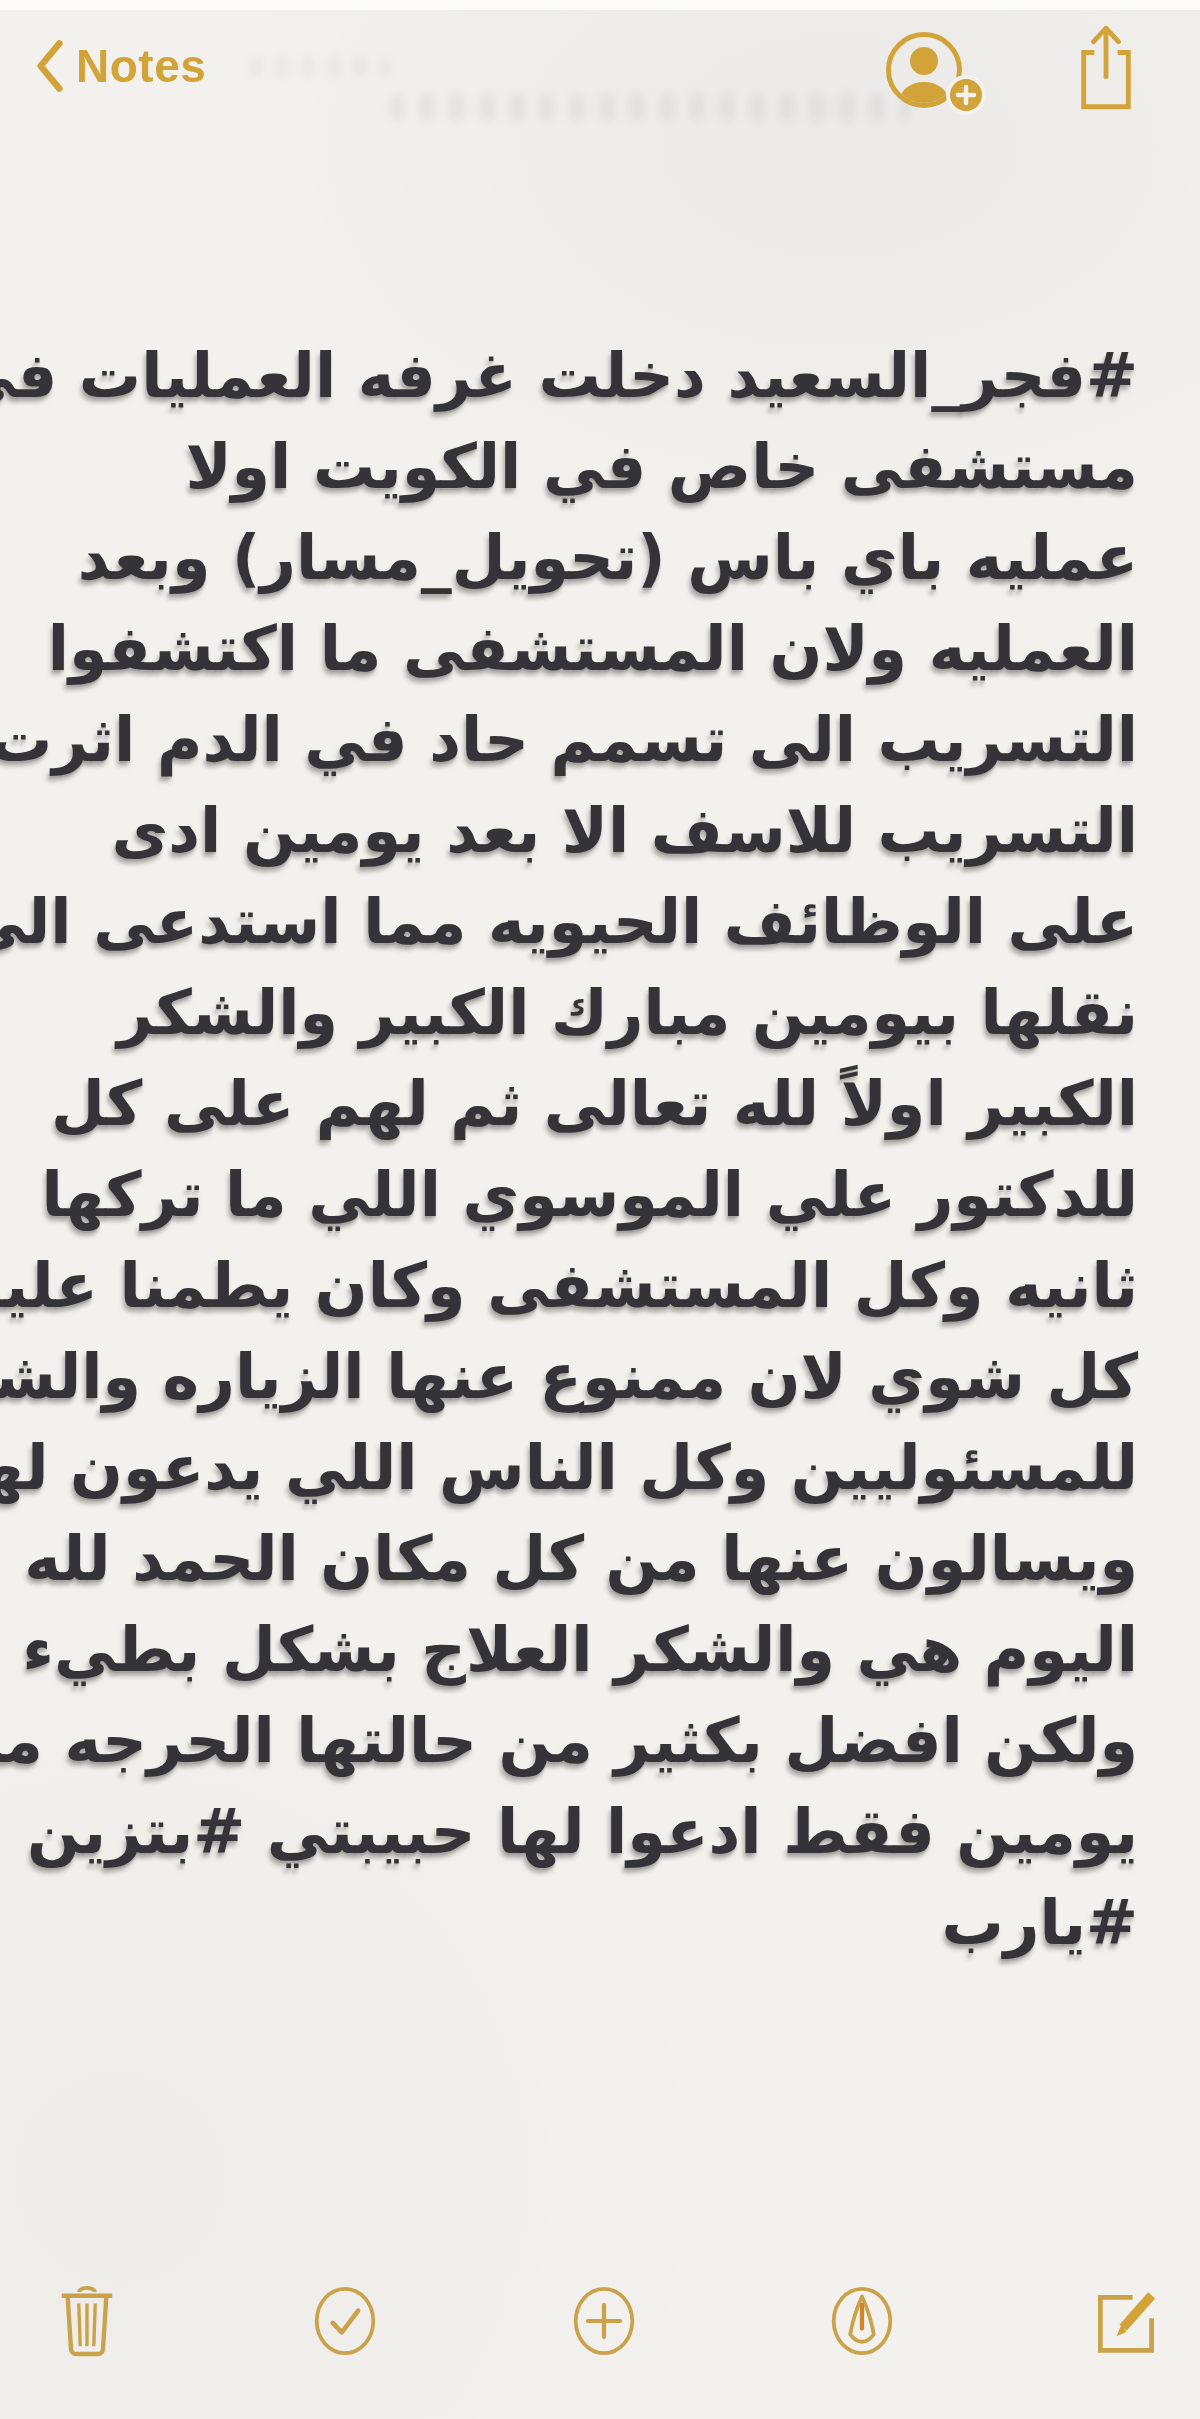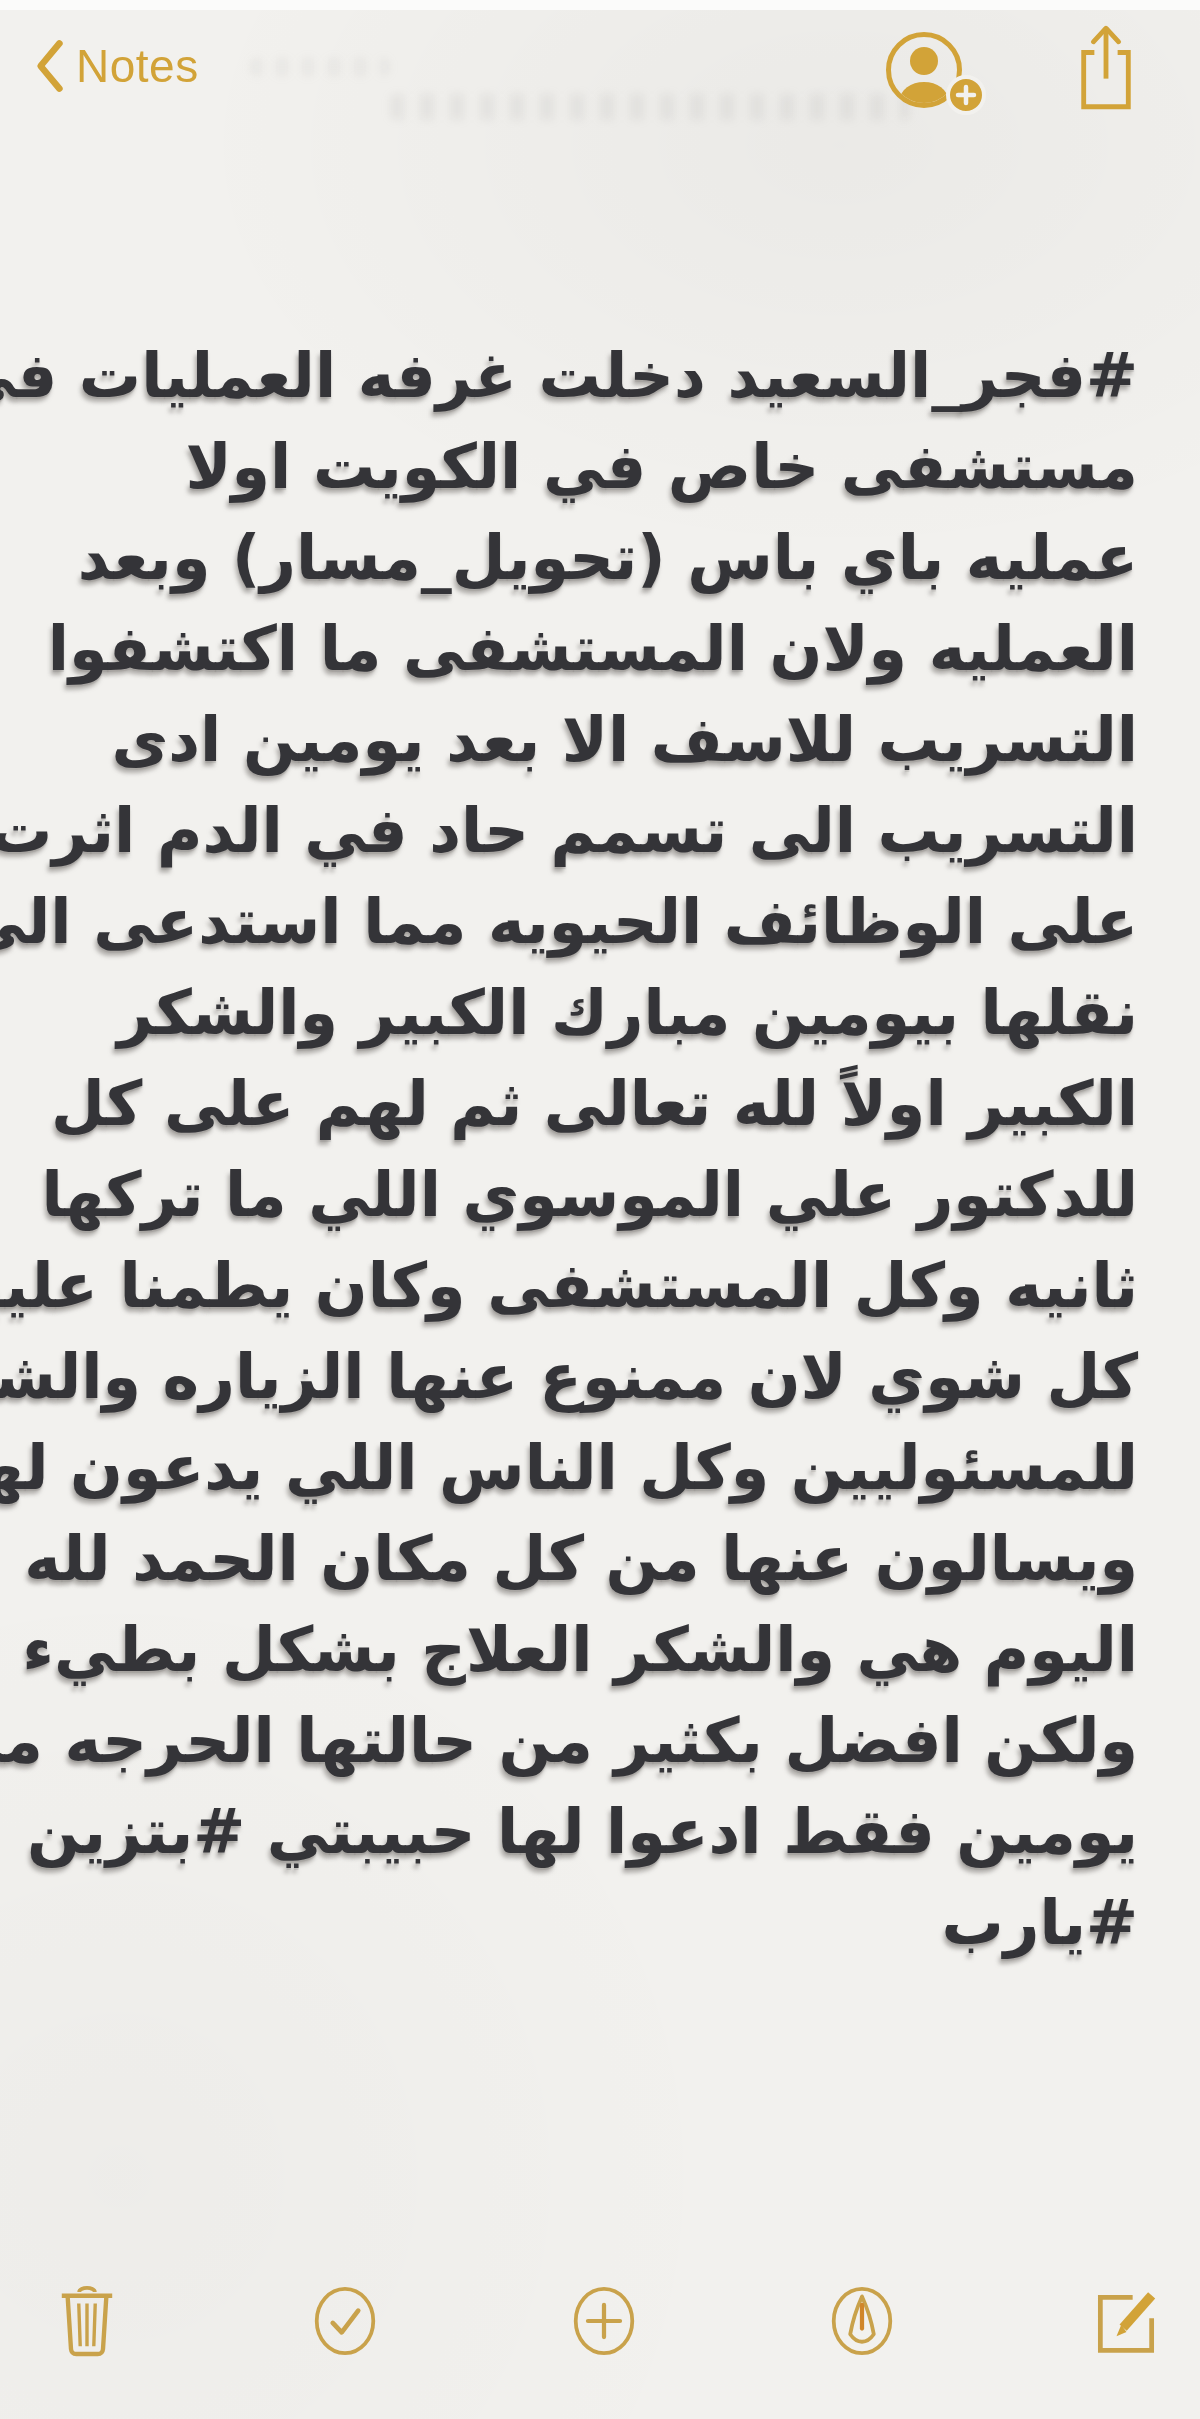--- a/index.html
+++ b/index.html
@@ -21,21 +21,21 @@
     background: #fbfbfa;
   }
 
   
   .nav-back {
     position: absolute; left: 34px; top: 38px;
     display: flex; align-items: center; gap: 10px;
     background: none; border: none; padding: 0; cursor: pointer;
   }
   .nav-back .back-label {
-    font-size: 46px; font-weight: 400; color: #D2A338;
+    font-size: 46px; font-weight: 700; color: #D2A338;
     font-family: "Liberation Sans", sans-serif;
     letter-spacing: 0.5px;
   }
   .nav-action {
     position: absolute; background: none; border: none; padding: 0; cursor: pointer;
   }
   .nav-action.collab { left: 882px; top: 26px; }
   .nav-action.share  { left: 1074px; top: 20px; }
 
   .ghost1 {
@@ -113,22 +113,22 @@
       </svg>
     </button>
   </header>
 
   <main class="note-text" dir="rtl">
 
   <div class="note-line">#فجر_السعيد دخلت غرفه العمليات في</div>
       <div class="note-line">مستشفى خاص في الكويت اولا</div>
       <div class="note-line">عمليه باي باس (تحويل_مسار) وبعد</div>
       <div class="note-line">العمليه ولان المستشفى ما اكتشفوا</div>
+      <div class="note-line">التسريب الى تسمم حاد في الدم اثرت</div>
       <div class="note-line">التسريب للاسف الا بعد يومين ادى</div>
-      <div class="note-line">التسريب الى تسمم حاد في الدم اثرت</div>
       <div class="note-line">على الوظائف الحيويه مما استدعى الى</div>
       <div class="note-line">نقلها بيومين مبارك الكبير والشكر</div>
       <div class="note-line">الكبير اولاً لله تعالى ثم لهم على كل</div>
       <div class="note-line">للدكتور علي الموسوي اللي ما تركها</div>
       <div class="note-line">ثانيه وكل المستشفى وكان يطمنا عليها</div>
       <div class="note-line">كل شوي لان ممنوع عنها الزياره والشكر</div>
       <div class="note-line">للمسئوليين وكل الناس اللي يدعون لها</div>
       <div class="note-line">ويسالون عنها من كل مكان الحمد لله</div>
       <div class="note-line">اليوم هي والشكر العلاج بشكل بطيء</div>
       <div class="note-line">ولكن افضل بكثير من حالتها الحرجه من</div>

